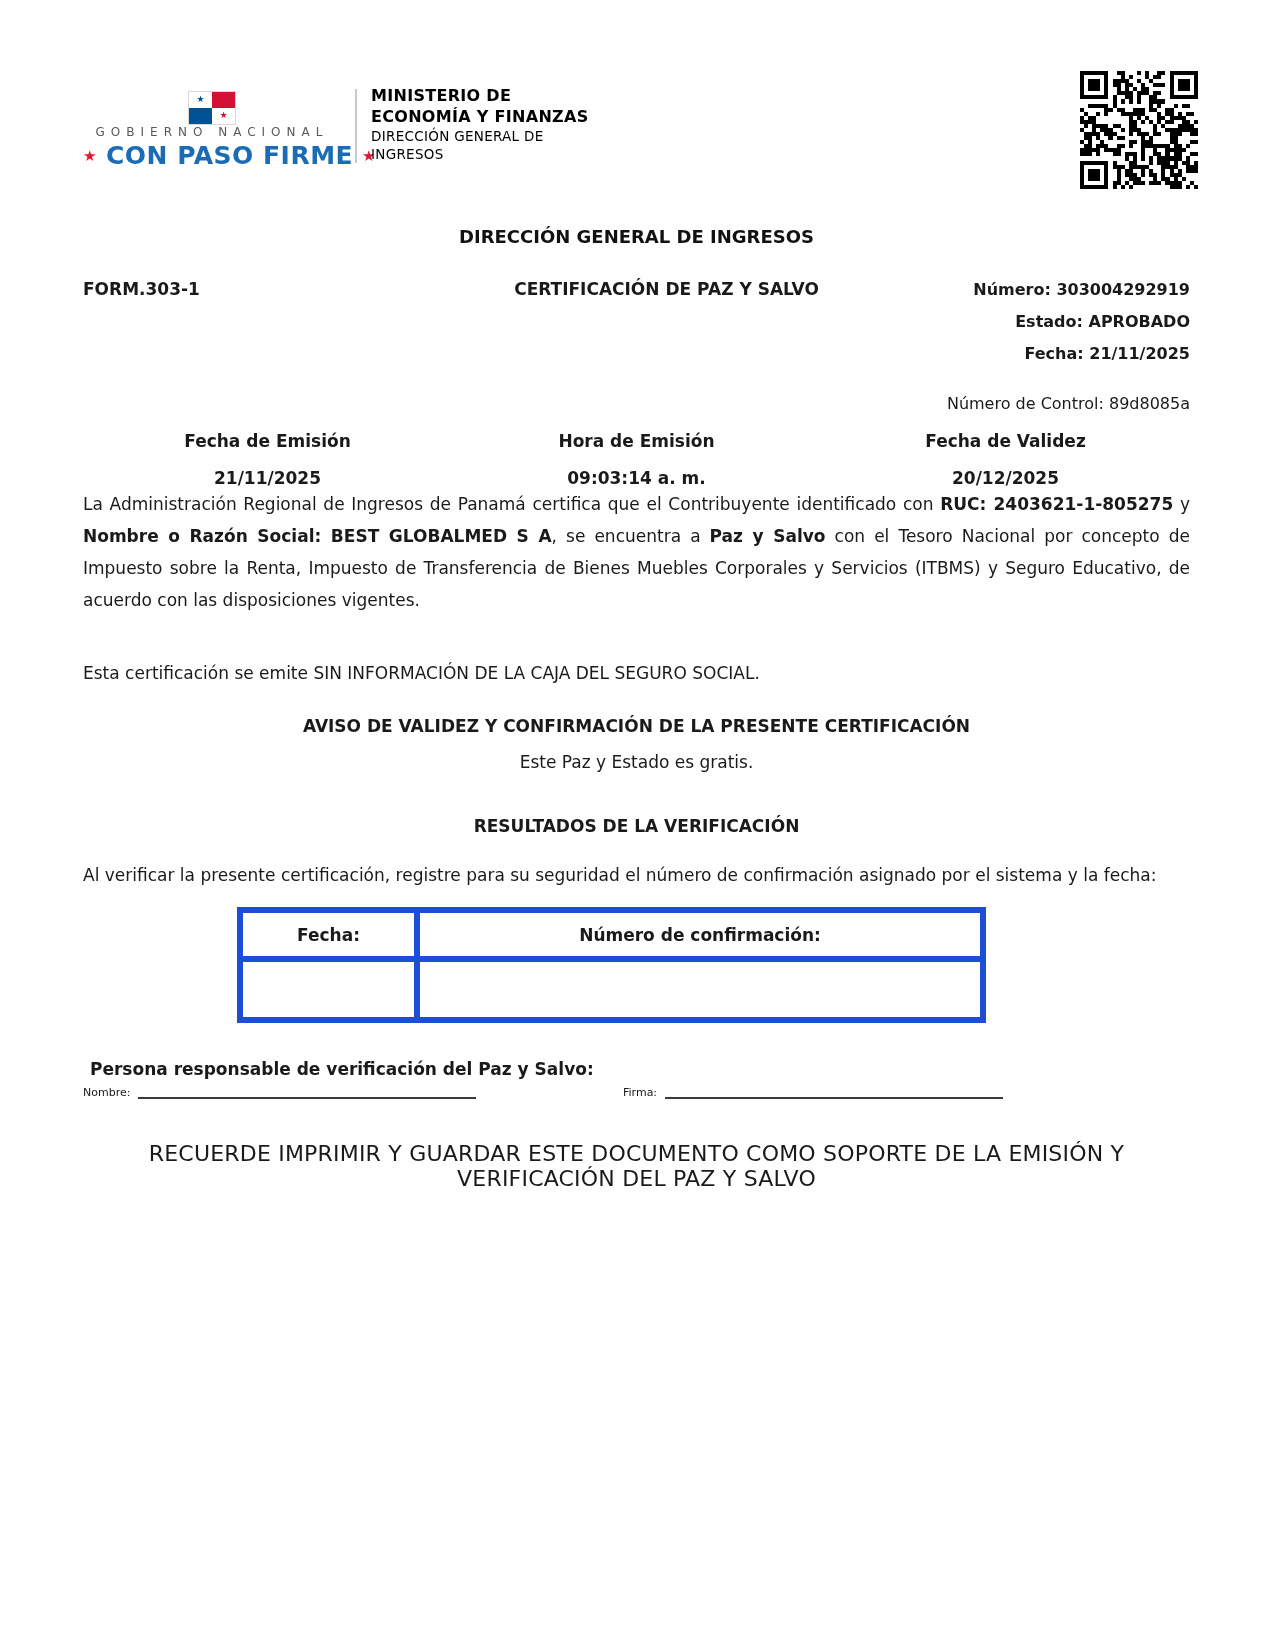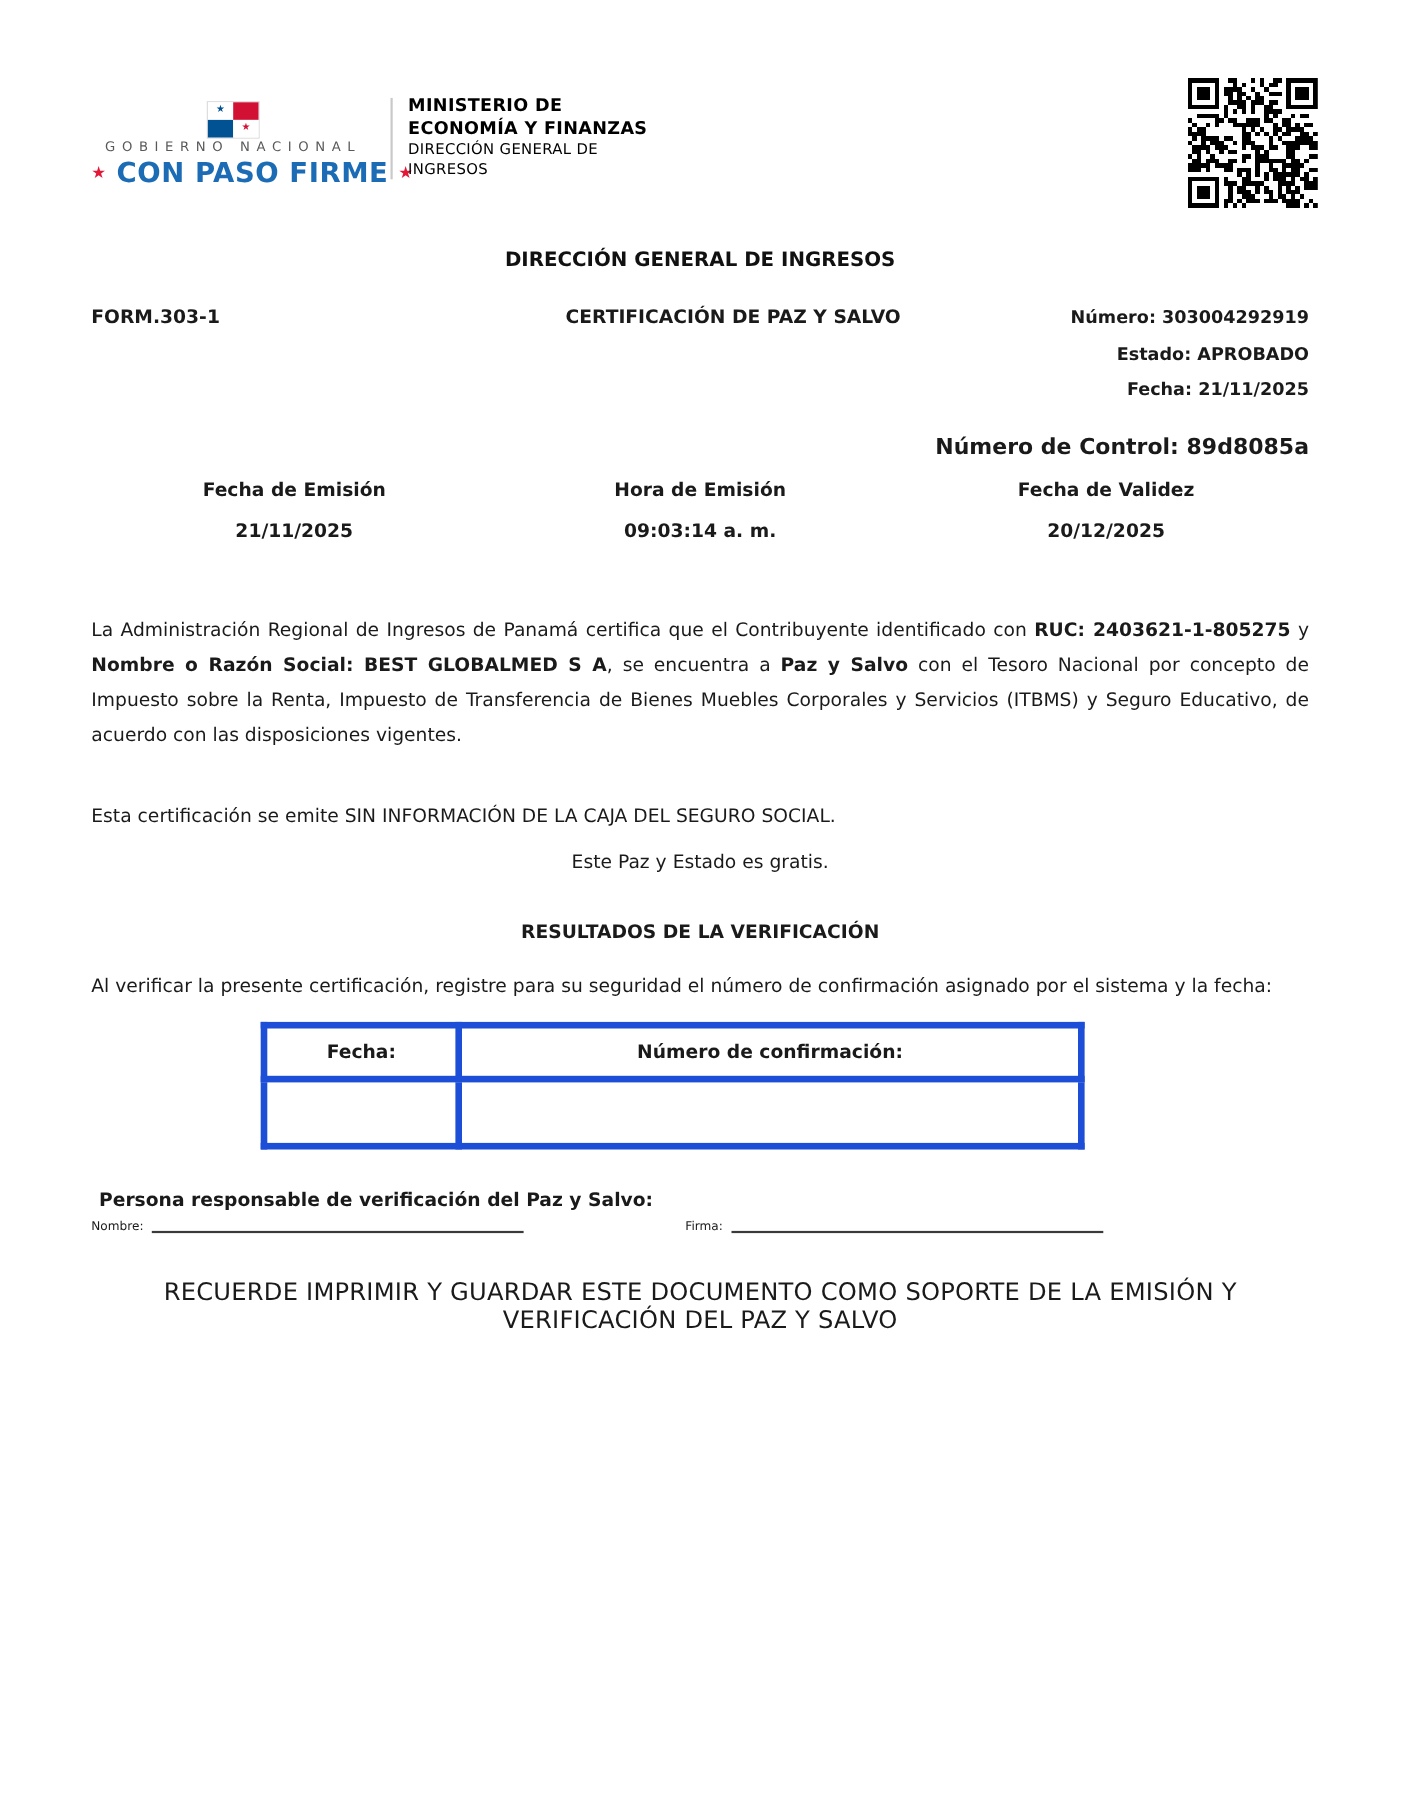--- a/index.html
+++ b/index.html
@@ -39,30 +39,30 @@
   .doc-titles { text-align: center; margin-top: 40px; }
   .doc-title { font-weight: bold; font-size: 18px; line-height: 32px; color: #111; }
 
   
   .form-row { display: flex; align-items: baseline; margin-top: 26px; }
   .form-code { font-weight: bold; font-size: 17px; width: 310px; }
   .cert-title { font-weight: bold; font-size: 17px; flex: 1; text-align: center; }
   .num-right { font-weight: bold; font-size: 16px; width: 250px; text-align: right; white-space: nowrap; }
   .right-info { text-align: right; font-weight: bold; font-size: 16px; }
   .right-info .ri { margin-top: 13px; }
-  .control-line { text-align: right; font-weight: bold; font-size: 20px; margin-top: 31px; }
+  .control-line { text-align: right; font-weight: normal; font-size: 16px; margin-top: 31px; }
 
   
   .emission { display: flex; margin-top: 18px; }
   .emission .col { flex: 1; text-align: center; font-weight: bold; font-size: 17px; }
   .emission-values { margin-top: 17px; }
 
   
   .para { font-size: 17px; line-height: 32px; text-align: justify; }
-  .p-main { margin-top: 64px; }
+  .p-main { }
   .p-flat { margin-top: 41px; font-size: 17px; line-height: 32px; }
   .section-title { text-align: center; font-weight: bold; font-size: 17px; margin-top: 27px; }
   .p-validez { margin-top: 26px; }
   .p-gratis { text-align: center; font-size: 17px; margin-top: 16px; }
   .resultados-title { margin-top: 44px; }
   .p-verificar { margin-top: 29px; font-size: 17px; }
 
   
   .vtable { border-collapse: collapse; margin: 22px 0 0 154px; }
   .vtable th, .vtable td { border: 6px solid #1d4ed8; }
@@ -565,20 +565,21 @@
   <div class="emission emission-values">
     <div class="col">21/11/2025</div>
     <div class="col">09:03:14 a. m.</div>
     <div class="col">20/12/2025</div>
   </div>
 
   <p class="para p-main"><span>La Administración Regional de Ingresos de Panamá certifica que el Contribuyente identificado con </span><strong>RUC: 2403621-1-805275</strong><span> y </span><strong>Nombre o Razón Social: BEST GLOBALMED S A</strong><span>, se encuentra a </span><strong>Paz y Salvo</strong><span> con el Tesoro Nacional por concepto de Impuesto sobre la Renta, Impuesto de Transferencia de Bienes Muebles Corporales y Servicios (ITBMS) y Seguro Educativo, de acuerdo con las disposiciones vigentes.</span></p>
 
   <p class="p-flat">Esta certificación se emite SIN INFORMACIÓN DE LA CAJA DEL SEGURO SOCIAL.</p>
 
+  <div class="section-title">AVISO DE VALIDEZ Y CONFIRMACIÓN DE LA PRESENTE CERTIFICACIÓN</div>
 
 
   <p class="p-gratis">Este Paz y Estado es gratis.</p>
 
   <div class="section-title resultados-title">RESULTADOS DE LA VERIFICACIÓN</div>
 
   <p class="p-verificar">Al verificar la presente certificación, registre para su seguridad el número de confirmación asignado por el sistema y la fecha:</p>
 
   <table class="vtable">
     <tbody>

